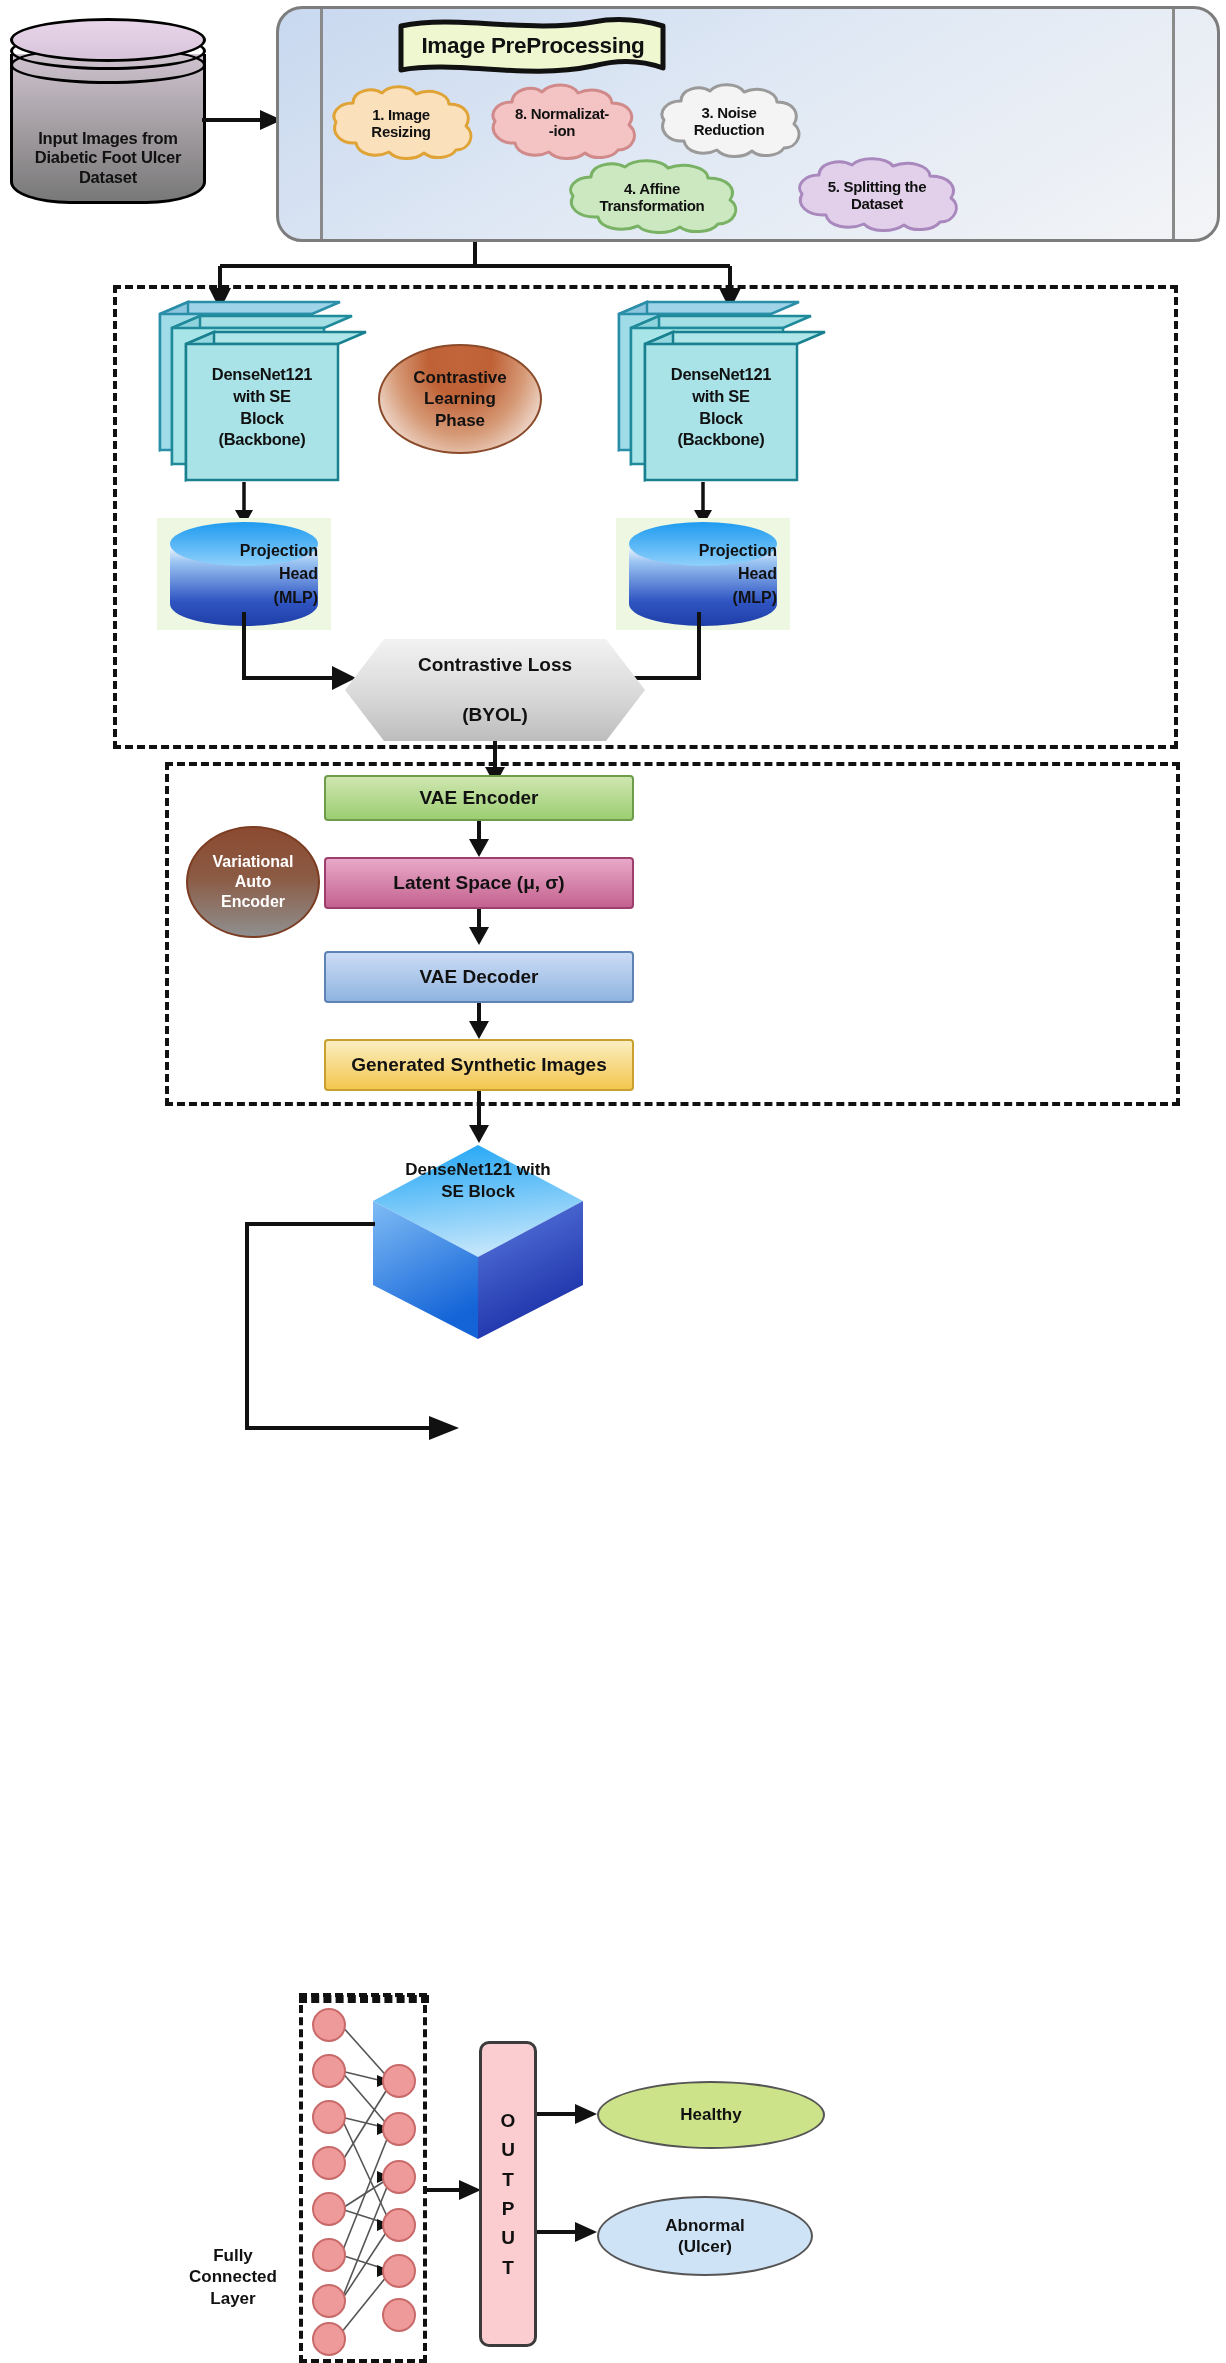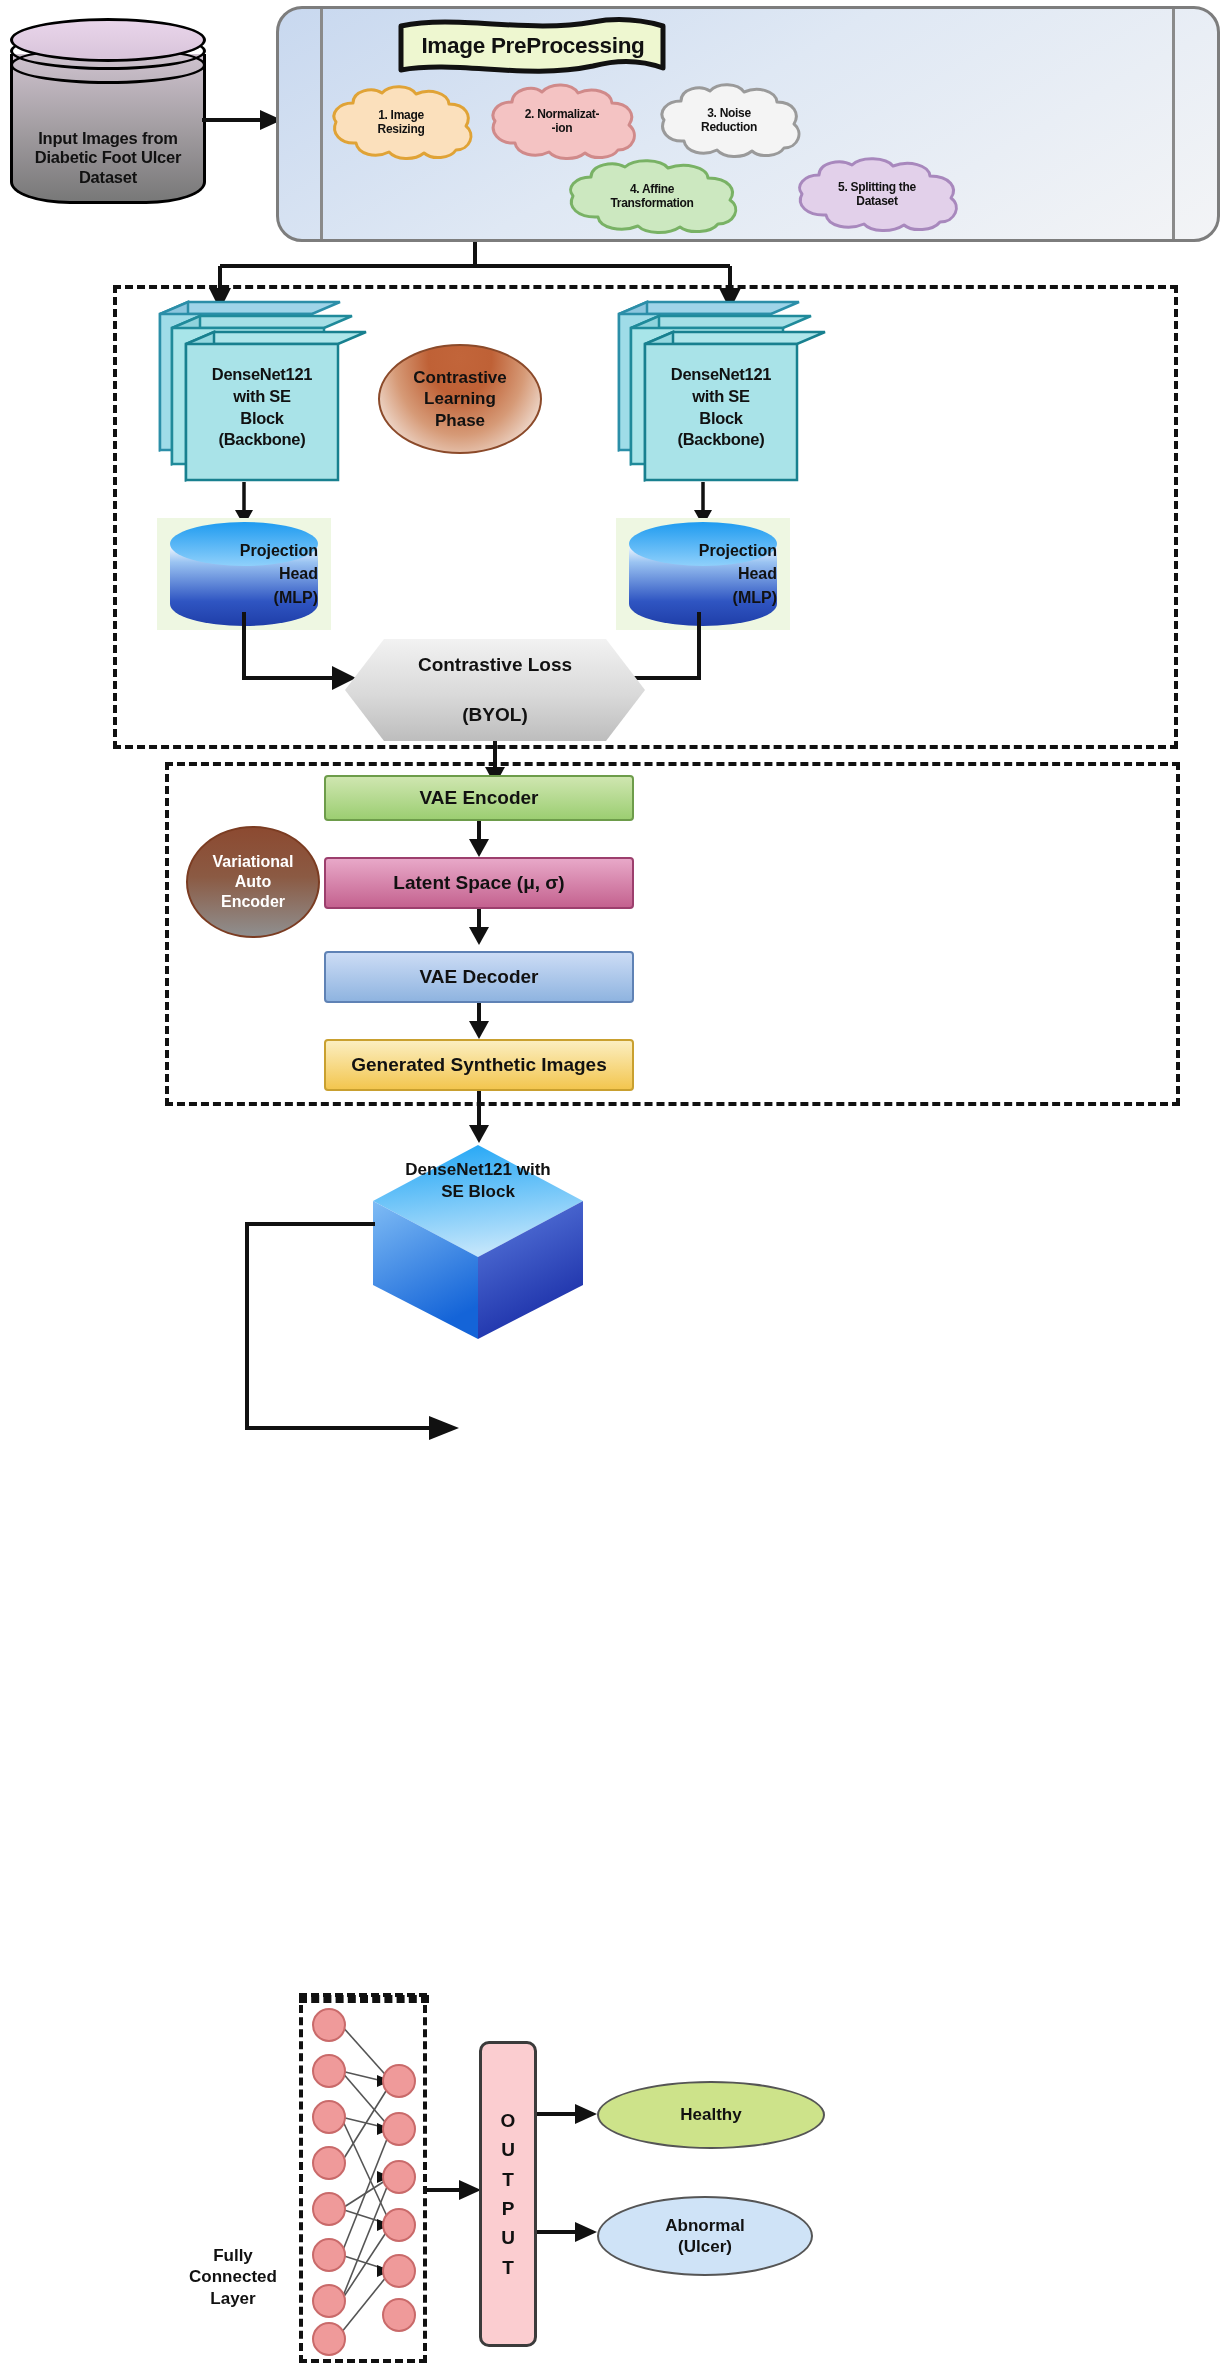--- a/index.html
+++ b/index.html
@@ -25,21 +25,21 @@
   
   .pp-panel{
     background:linear-gradient(150deg,#c8d8ef 0%,#dfe8f4 45%,#f3f4f6 100%);
     border:3px solid #7d7d7d;border-radius:26px;
   }
   .pp-divider{background:#8a8a8a;width:3px;}
 
   .cloud{position:absolute;}
   .cloud .txt{
     position:absolute;inset:0;display:flex;align-items:center;justify-content:center;
-    text-align:center;font-size:12px;line-height:1.15;color:#111;font-weight:bold;
+    text-align:center;font-size:15px;line-height:1.15;color:#111;font-weight:bold;
     letter-spacing:-.3px;
   }
 
   
   .dashed{border:4px dashed #111;background:transparent;}
 
   
   .slab-label{
     position:absolute;font-size:16.5px;font-weight:bold;color:#111;line-height:1.32;
     text-align:center;letter-spacing:-.3px;
@@ -135,21 +135,21 @@
   </div>
 
   <div class="cloud" style="left:478px;top:84px;width:168px;height:76px;">
     <svg width="168" height="76" viewBox="0 0 168 76">
       <path d="M34,18 C34,6 54,0 64,8 C73,-2 94,-1 100,9 C115,2 133,8 134,19 C151,19 158,31 151,41
                C162,50 155,66 140,66 C134,75 115,76 107,69 C97,77 78,76 71,68 C57,75 39,70 37,59
                C21,60 11,48 17,37 C11,29 19,18 34,18 Z" fill="#f4c3c3" stroke="#d08a8a" stroke-width="3" stroke-linejoin="round"></path>
     </svg>
     <div class="txt">
       <span>
-        <span>2. Normalizat-</span><br>
+        <span>8. Normalizat-</span><br>
         <span>-ion</span>
       </span>
     </div>
   </div>
 
   <div class="cloud" style="left:648px;top:84px;width:162px;height:74px;">
     <svg width="162" height="74" viewBox="0 0 162 74">
       <path d="M33,17 C33,5 52,0 62,7 C70,-2 90,-1 96,8 C110,2 128,7 129,18 C146,18 152,30 146,40
                C156,48 150,64 136,64 C130,73 112,74 104,67 C94,75 76,74 69,66 C55,73 38,68 36,57
                C20,58 11,47 16,36 C10,28 18,17 33,17 Z" fill="#f4f4f4" stroke="#9a9a9a" stroke-width="3" stroke-linejoin="round"></path>

